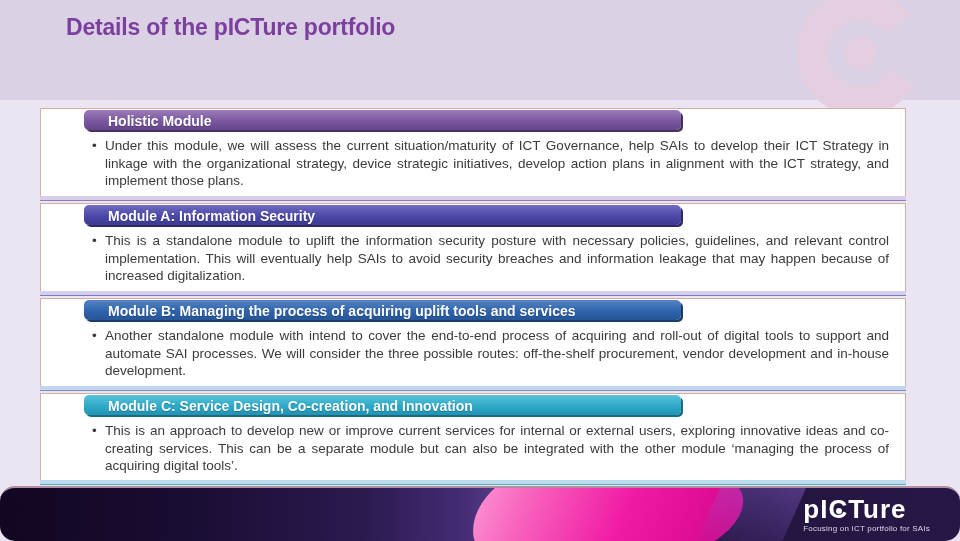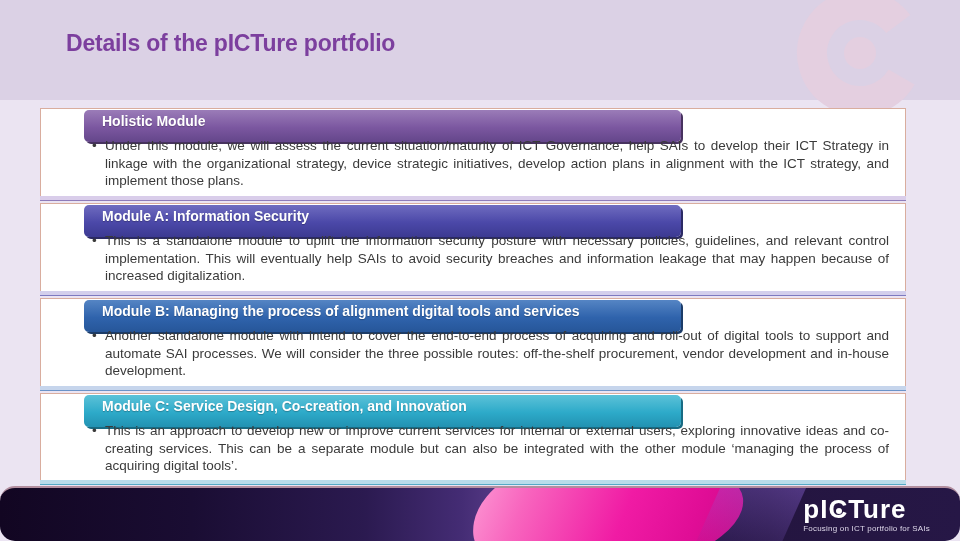--- a/index.html
+++ b/index.html
@@ -13,45 +13,45 @@
   
   .band{
     position:absolute;left:0;top:0;width:960px;height:100px;
     background:#dbd1e5;
   }
   .watermark{
     position:absolute;left:790px;top:-17px;
     pointer-events:none;
   }
   .page-title{
-    position:absolute;left:66px;top:30px;
+    position:absolute;left:66px;top:14px;
     font-size:23px;font-weight:bold;color:#7c3f9e;
     letter-spacing:-0.2px;
   }
   
   .cards{
     position:absolute;left:40px;top:108px;width:866px;
   }
   .card{
     position:relative;
     height:89px;
     margin-bottom:6px;
     background:#ffffff;
     border:1px solid #d9ad9e;
     box-sizing:border-box;
   }
   .card.tall{height:88px;}
   .strip{ 
     position:absolute;left:-1px;right:-1px;top:100%;height:4px;
   }
   .bar{
-    position:absolute;top:1px;left:43px;width:597px;height:32px;
+    position:absolute;top:1px;left:43px;width:597px;height:20px;
     border-radius:5px;
     color:#ffffff;font-size:14px;font-weight:bold;
-    line-height:22px;padding-left:18px;box-sizing:border-box;
+    line-height:22px;padding-left:24px;box-sizing:border-box;
     text-shadow:0 1px 1px rgba(0,0,0,0.25);
     white-space:nowrap;
   }
   .desc{
     position:absolute;left:64px;right:16px;top:28px;
     font-size:13.5px;line-height:17.5px;color:#3a3a3a;
     text-align:justify;
   }
   .desc .dot{
     position:absolute;left:-13px;top:0;
@@ -127,21 +127,21 @@
     <div class="card">
       <div class="bar" style="background: linear-gradient(rgb(111, 108, 192) 0%, rgb(75, 72, 168) 55%, rgb(60, 58, 146) 100%); box-shadow: rgb(43, 42, 100) 2px 2px 0px;">Module A: Information Security</div>
       <div class="desc">
         <span class="dot">•</span>
         <span>This is a standalone module to uplift the information security posture with necessary policies, guidelines, and relevant control implementation. This will eventually help SAIs to avoid security breaches and information leakage that may happen because of increased digitalization.</span>
       </div>
       <div class="strip" style="background: rgb(211, 207, 236); border-bottom: 1px solid rgb(125, 122, 192);"></div>
     </div>
 
     <div class="card">
-      <div class="bar" style="background: linear-gradient(rgb(85, 133, 196) 0%, rgb(47, 99, 172) 55%, rgb(38, 86, 153) 100%); box-shadow: rgb(28, 60, 104) 2px 2px 0px;">Module B: Managing the process of alignment digital tools and services</div>
+      <div class="bar" style="background: linear-gradient(rgb(85, 133, 196) 0%, rgb(47, 99, 172) 55%, rgb(38, 86, 153) 100%); box-shadow: rgb(28, 60, 104) 2px 2px 0px;">Module B: Managing the process of acquiring uplift tools and services</div>
       <div class="desc">
         <span class="dot">•</span>
         <span>Another standalone module with intend to cover the end-to-end process of acquiring and roll-out of digital tools to support and automate SAI processes. We will consider the three possible routes: off-the-shelf procurement, vendor development and in-house development.</span>
       </div>
       <div class="strip" style="background: rgb(198, 213, 236); border-bottom: 1px solid rgb(107, 147, 200);"></div>
     </div>
 
     <div class="card tall">
       <div class="bar" style="background: linear-gradient(rgb(92, 194, 216) 0%, rgb(45, 170, 201) 55%, rgb(34, 146, 178) 100%); box-shadow: rgb(24, 107, 131) 2px 2px 0px;">Module C: Service Design, Co-creation, and Innovation</div>
       <div class="desc">

